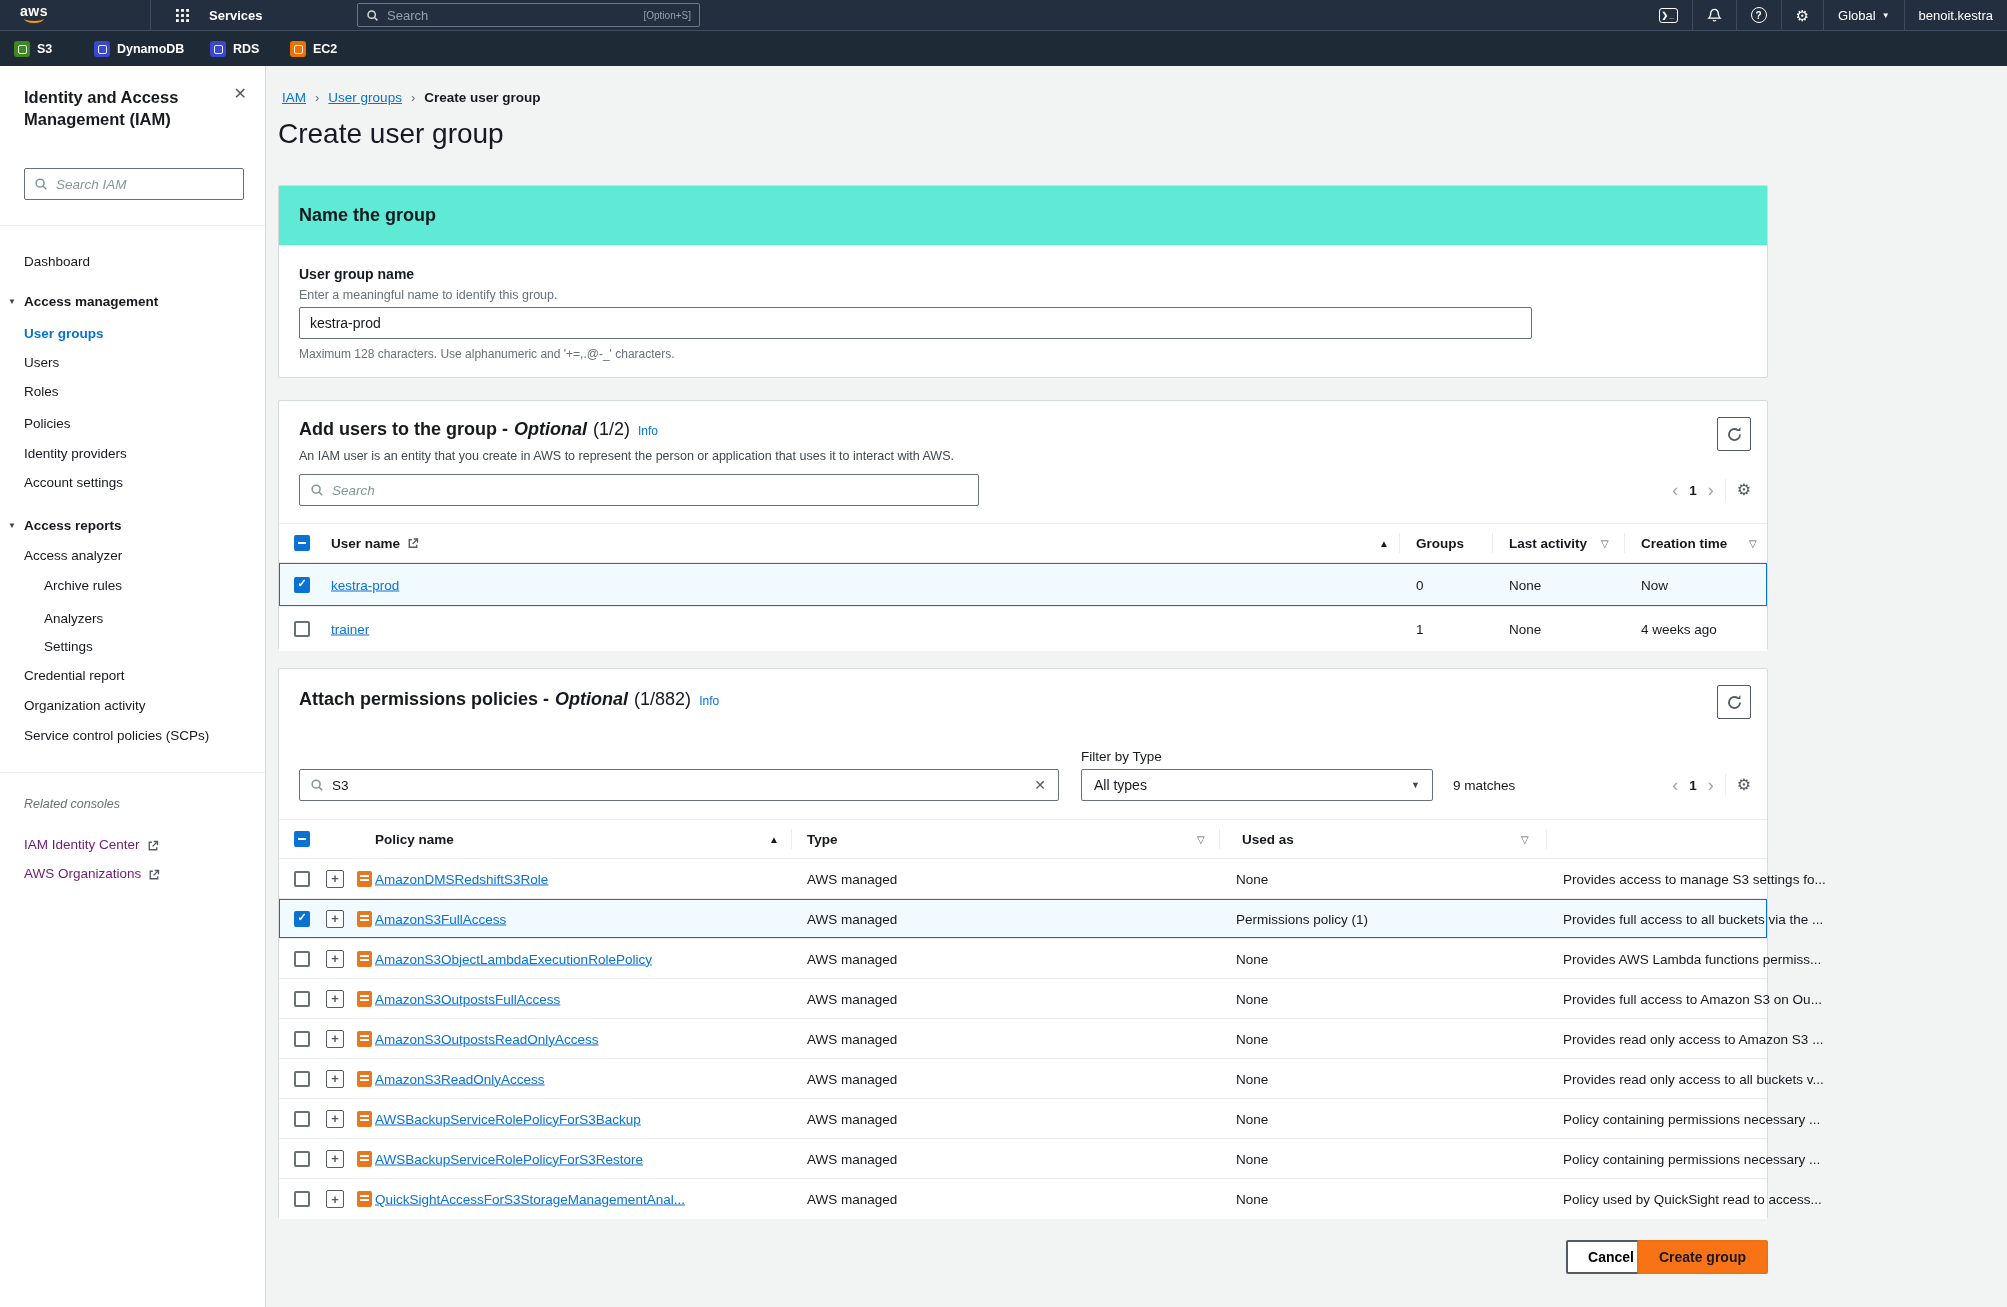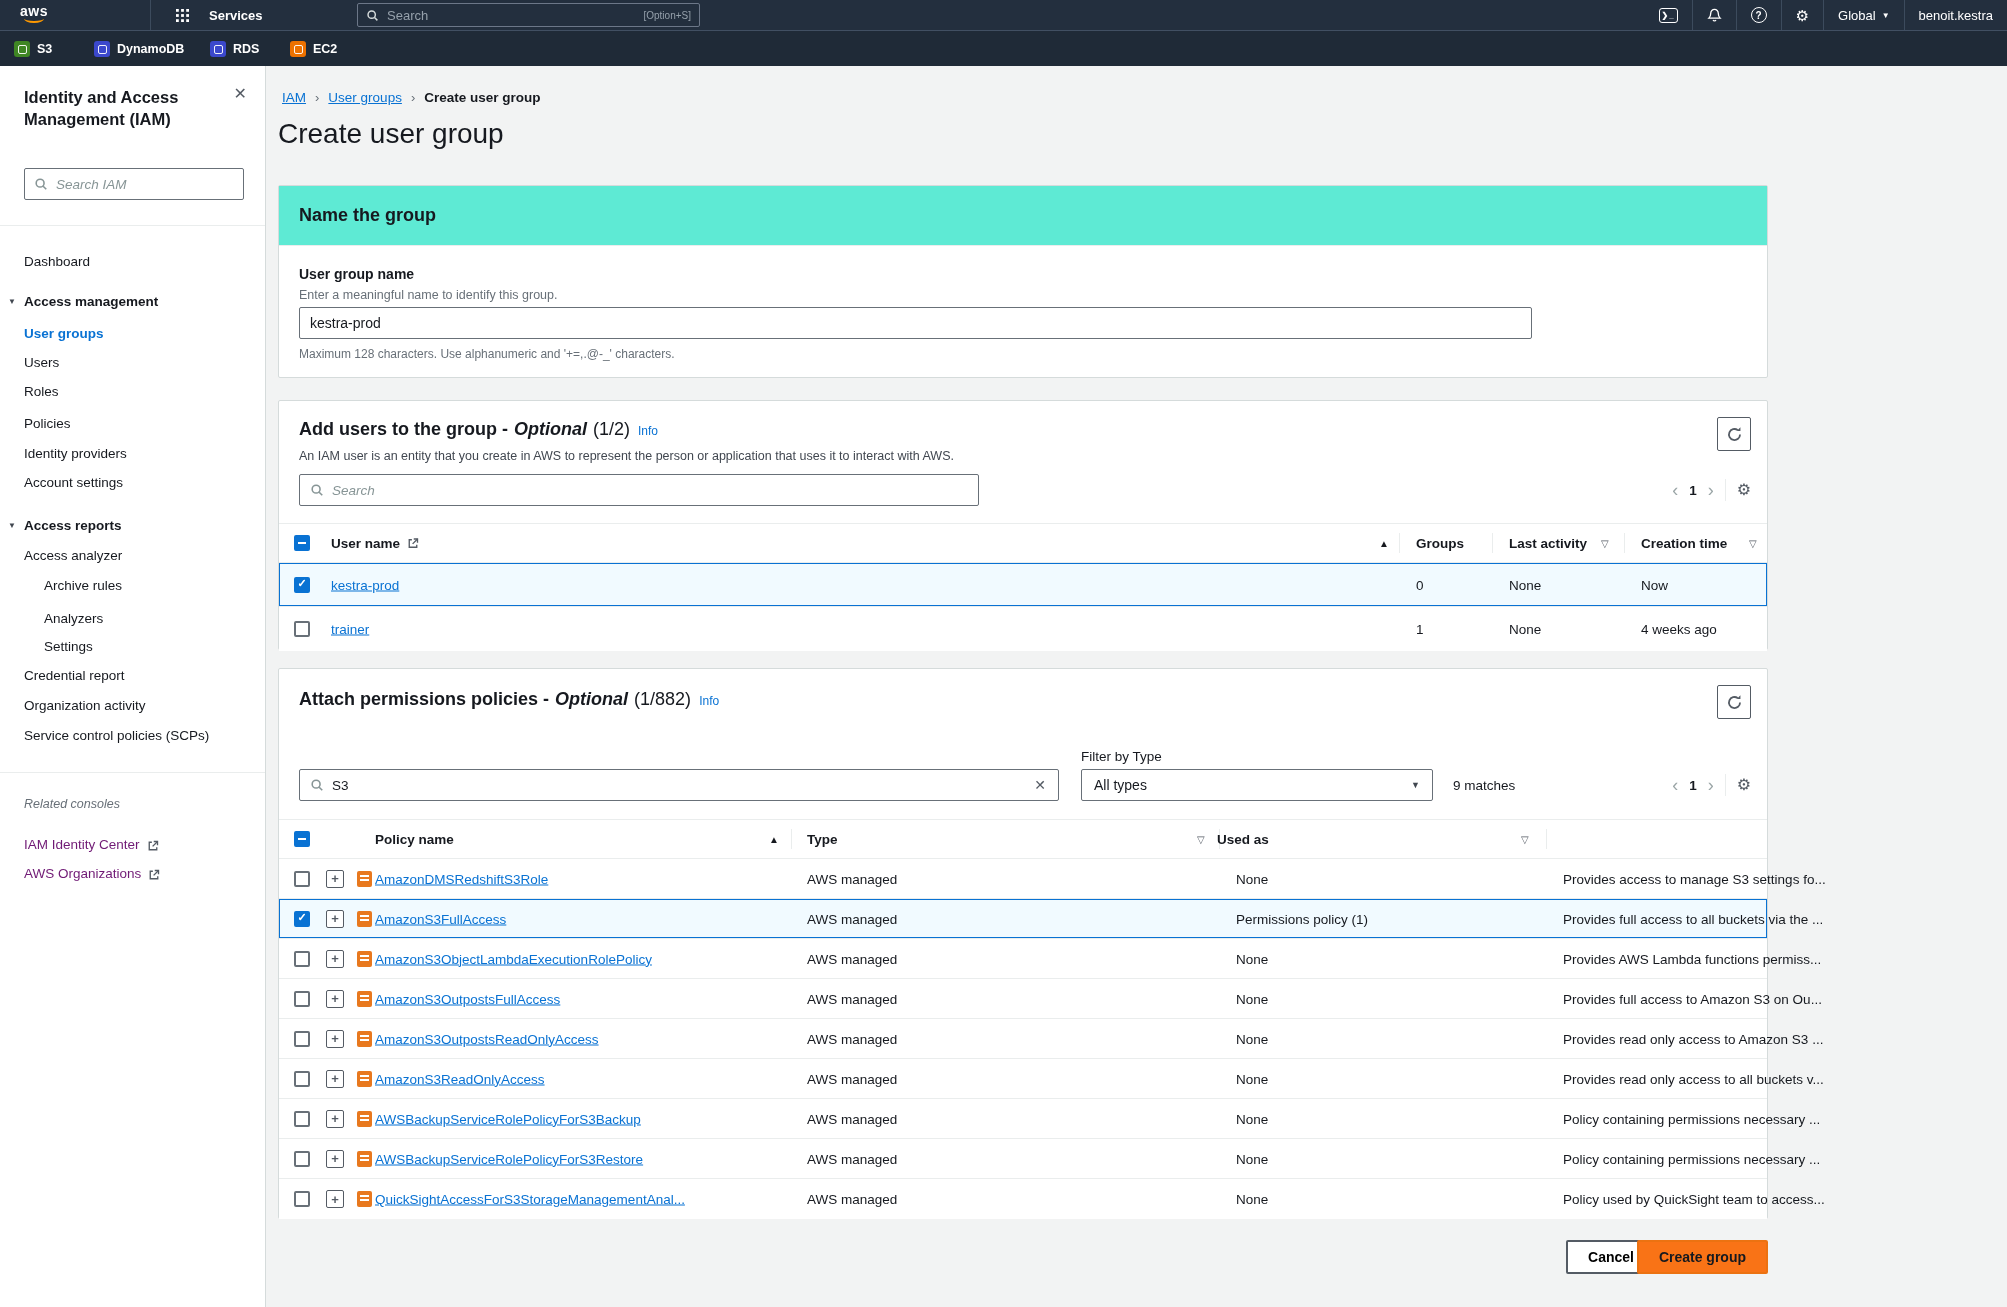--- a/index.html
+++ b/index.html
@@ -396,21 +396,21 @@
           <span class="cell hcell" style="left:96px">
               <span>Policy name</span>
             </span>
           <span class="sort" style="left:490px;color:#16191f">▲</span>
           <span class="vline" style="left:512px"></span>
           <span class="cell hcell" style="left:528px">
               <span>Type</span>
             </span>
           <span class="sort" style="left:918px">▽</span>
           <span class="vline" style="left:940px"></span>
-          <span class="cell hcell" style="left:938px">
+          <span class="cell hcell" style="left:963px">
               <span>Used as</span>
             </span>
           <span class="sort" style="left:1242px">▽</span>
           <span class="vline" style="left:1267px"></span>
           <span class="cell hcell" style="left:1284px">
               <span></span>
             </span>
         </div>
 
         <div class="trow p">
@@ -485,21 +485,21 @@
           <span class="cell" style="left:957px">None</span>
           <span class="cell" style="left:1284px">Policy containing permissions necessary ...</span>
         </div>
         <div class="trow p">
           <span class="cb" style="left:15px"></span>
           <span class="exp">+</span>
           <span class="pico"></span>
           <span class="cell" style="left:96px"><a>QuickSightAccessForS3StorageManagementAnal...</a></span>
           <span class="cell" style="left:528px">AWS managed</span>
           <span class="cell" style="left:957px">None</span>
-          <span class="cell" style="left:1284px">Policy used by QuickSight team to access...</span>
+          <span class="cell" style="left:1284px">Policy used by QuickSight read to access...</span>
         </div>
       </div>
     </section>
 
     <button class="btn btn-cancel">Cancel</button>
     <button class="btn btn-create">Create group</button>
   </main>
 </div>
 
 </body></html>

